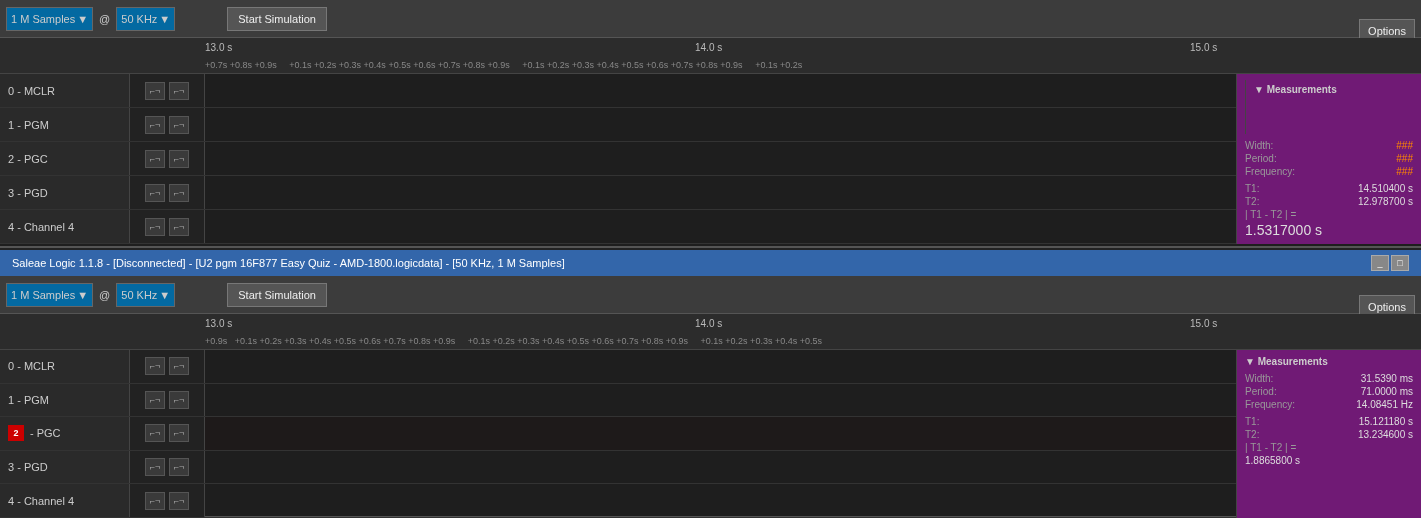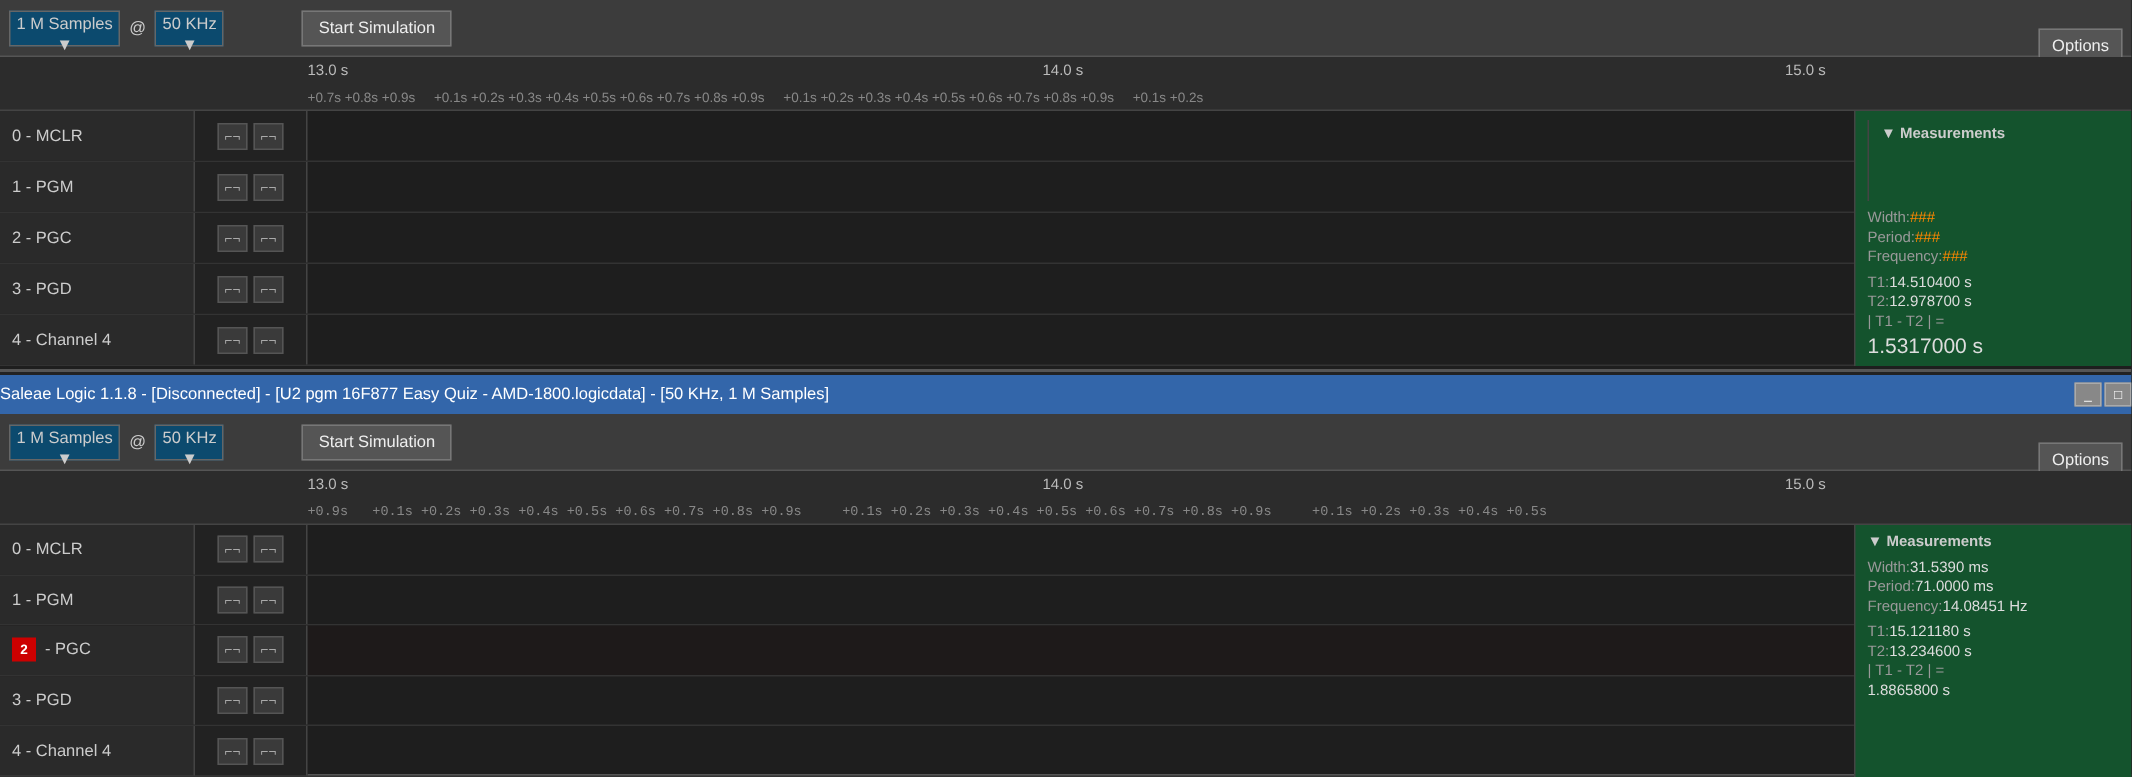--- a/index.html
+++ b/index.html
@@ -24,31 +24,30 @@
       display: flex;
       align-items: center;
       background: #3c3c3c;
       padding: 4px 6px;
       gap: 4px;
       height: 38px;
       border-bottom: 1px solid #555;
     }
 
     .dropdown {
-      background: #0c4a6e;
+      background: #0369a1;
       border: 1px solid #666;
       color: #ccc;
       font-size: 11px;
       padding: 2px 4px;
       height: 24px;
       display: flex;
       align-items: center;
       cursor: pointer;
       gap: 2px;
-      flex-direction: column;
     }
 
     .at-label {
       color: #ccc;
       font-size: 11px;
       padding: 0 2px;
     }
 
     .start-btn {
       background: #555;
@@ -134,53 +133,54 @@
       color: #00cc00;
       font-size: 14px;
       cursor: pointer;
       padding: 0 4px;
     }
 
     
     .measurements-panel {
       width: 180px;
       min-width: 180px;
-      background: #14532d;
+      background: #701a75;
       border-left: 1px solid #444;
       height: 100%;
       display: flex;
       flex-direction: column;
       padding: 4px 8px;
       font-size: 10px;
     }
 
     .measurements-panel .title {
       font-weight: bold;
       color: #ccc;
       margin-bottom: 3px;
       font-size: 10px;
     }
 
     .meas-row {
       display: flex;
+      justify-content: space-between;
       margin-bottom: 2px;
       color: #bbb;
       font-size: 10px;
     }
 
     .meas-label { color: #999; }
     .meas-value { color: #ddd; }
 
     
     .title-bar {
       background: #3366aa;
       height: 28px;
       display: flex;
       align-items: center;
-      padding: 0 0;
+      padding: 0 12px;
       font-size: 11px;
       color: #fff;
       border-top: 2px solid #222;
     }
 
     .title-bar-text {
       flex: 1;
       font-size: 11px;
     }
 
@@ -415,21 +415,21 @@
       <button class="start-btn">Start Simulation</button>
       <button class="options-btn">Options</button>
     </div>
 
     <div class="time-ruler" style="height:36px; position:relative; padding-left:205px; background:#2c2c2c; border-bottom:1px solid #444; font-size:10px; color:#bbb; display:flex; flex-direction:column; justify-content:center;">
       <div style="position:relative; height:18px;">
         <span style="position:absolute; left:0px; font-size:10px;">13.0 s</span>
         <span style="position:absolute; left:490px; font-size:10px;">14.0 s</span>
         <span style="position:absolute; left:985px; font-size:10px;">15.0 s</span>
       </div>
-      <div style="font-size:9px; color:#888; white-space:nowrap; overflow:hidden;font-family:Liberation Mono, monospace;">
+      <div style="font-size:9px; color:#888; white-space:nowrap; overflow:hidden;">
         <span>+0.9s &nbsp; +0.1s +0.2s +0.3s +0.4s +0.5s +0.6s +0.7s +0.8s +0.9s &nbsp;&nbsp;&nbsp; +0.1s +0.2s +0.3s +0.4s +0.5s +0.6s +0.7s +0.8s +0.9s &nbsp;&nbsp;&nbsp; +0.1s +0.2s +0.3s +0.4s +0.5s</span>
       </div>
     </div>
 
     <div style="display:flex; height:168px;">
 
       <div style="flex:1; display:flex; flex-direction:column;">
 
         <div class="channel-row">
           <div class="channel-label">

